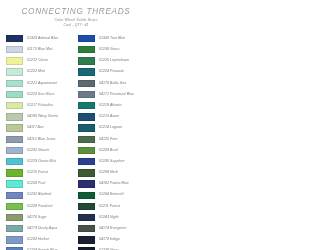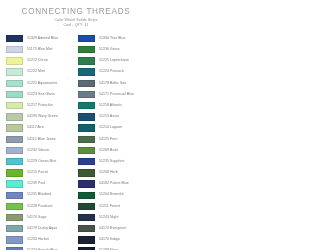--- a/index.html
+++ b/index.html
@@ -13,20 +13,21 @@
     font-family: "Liberation Sans", sans-serif;
     color: #6d6d6d;
     overflow: hidden;
   }
   .page {
     width: 152px;
     height: 208px;
     position: relative;
     box-sizing: border-box;
     padding: 4px 6px 0 6px;
+    font-style: italic;
   }
   .brand {
     text-align: center;
     font-size: 8.2px;
     letter-spacing: 0.7px;
     color: #9a9a9a;
     font-family: "Liberation Sans", sans-serif;
     margin: 2px 0 0 0;
     white-space: nowrap;
     transform: scaleY(1.15);

